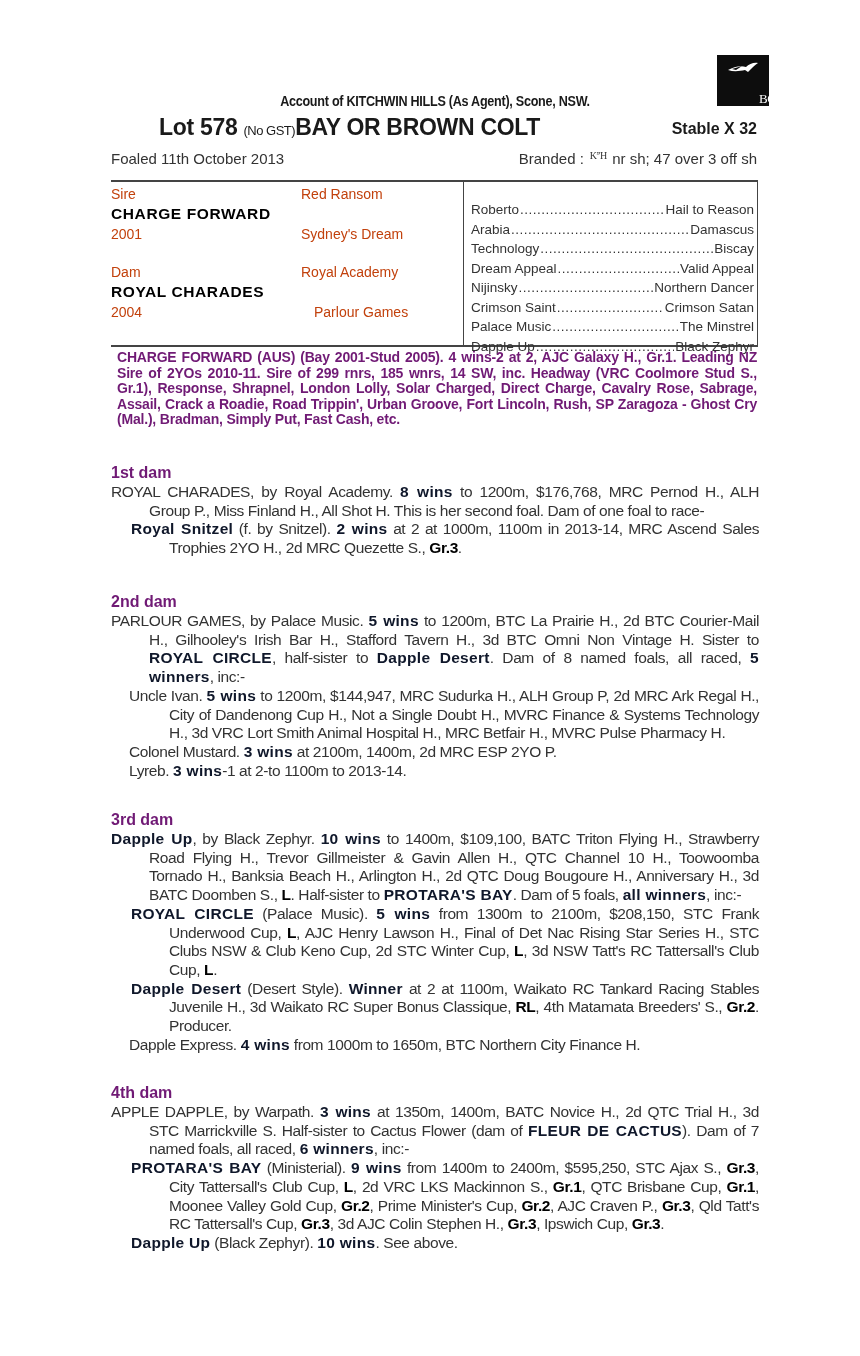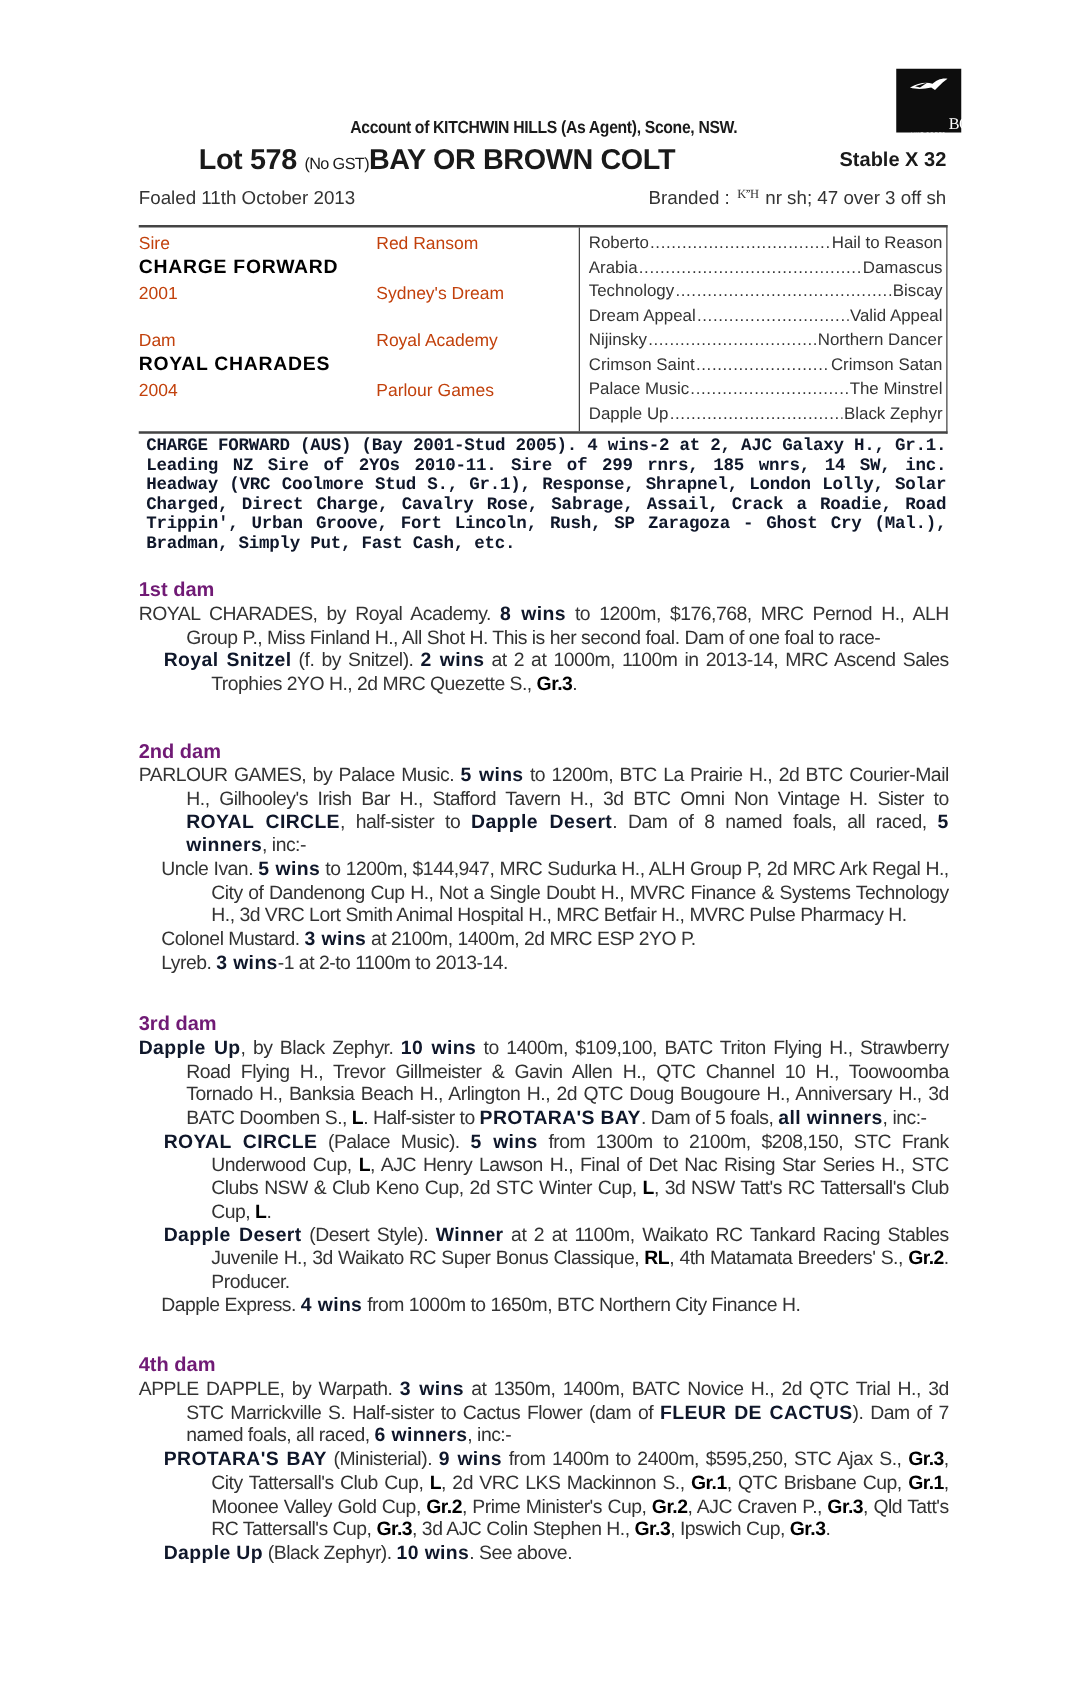--- a/index.html
+++ b/index.html
@@ -20,32 +20,32 @@
   .colt { font-weight: bold; font-size: 23px; }
   .stable { position: absolute; right: 2px; top: 6px; font-weight: bold; font-size: 16px; }
   .foaled-line { position: absolute; top: 150px; left: 0; width: 648px; font-size: 15px; color: #333; }
   .foaled { position: absolute; left: 0; top: 0; }
   .branded { position: absolute; right: 2px; top: 0; }
   .brandmark { font-size: 10px; vertical-align: 5px; letter-spacing: -1px; margin: 0 6px; font-family: "Liberation Serif", serif; }
 
   .pedigree { position: absolute; top: 180px; left: 0; width: 646px; height: 163px;
               border-top: 2px solid #444; border-bottom: 2px solid #444; border-right: 1px solid #444; }
   .ped-left { position: absolute; left: 0; top: 0; width: 350px; height: 100%; }
-  .ped-right { position: absolute; left: 357px; top: 0; width: 288px; height: 100%; }
+  .ped-right { position: absolute; left: 357px; top: 16px; width: 288px; height: 100%; }
   .vline { position: absolute; left: 352px; top: 0; width: 1px; height: 100%; background: #444; }
   .pl { position: absolute; font-size: 14px; color: #c2410c; }
   .pl.big { font-weight: bold; font-size: 15.5px; color: #000; letter-spacing: 0.6px; }
   .pr-row { position: absolute; left: 3px; width: 283px; height: 19px; display: flex; font-size: 13.5px; color: #333; }
   .pr-row .l { white-space: nowrap; }
   .pr-row .dots { flex: 1; overflow: hidden; white-space: nowrap; margin: 0 1px; letter-spacing: 0.5px; }
   .pr-row .dots::before { content: "..................................................................................................."; }
   .pr-row .r { white-space: nowrap; }
 
   .sire-blurb { position: absolute; top: 350px; left: 6px; width: 640px; font-weight: bold; font-size: 14px;
-                line-height: 15.5px; text-align: justify; letter-spacing: -0.2px; color: #0f172a; font-family: Liberation Mono, monospace; }
+                line-height: 15.5px; text-align: justify; letter-spacing: -0.2px; color: #701a75; }
 
   .section { position: absolute; left: 0; width: 648px; }
   .sec-title { font-weight: bold; font-size: 16px; color: #701a75; height: 20px; line-height: 20px; }
   .para { font-size: 15.5px; line-height: 18.7px; text-align: justify; color: #333; letter-spacing: -0.4px;
           padding-left: 38px; text-indent: -38px; }
   .para.sub { padding-left: 58px; text-indent: -40px; }
   .para.sub2 { padding-left: 58px; text-indent: -38px; }
   .b { font-weight: bold; color: #000; }
   .bx { font-weight: bold; color: #0f172a; letter-spacing: 0.3px; }
 </style>
@@ -84,21 +84,21 @@
       <span class="pl" style="left:0;top:4px">Sire</span>
       <span class="pl big" style="left:0;top:23px">CHARGE FORWARD</span>
       <span class="pl" style="left:0;top:44px">2001</span>
       <span class="pl" style="left:190px;top:4px">Red Ransom</span>
       <span class="pl" style="left:190px;top:44px">Sydney's Dream</span>
 
       <span class="pl" style="left:0;top:82px">Dam</span>
       <span class="pl big" style="left:0;top:101px">ROYAL CHARADES</span>
       <span class="pl" style="left:0;top:122px">2004</span>
       <span class="pl" style="left:190px;top:82px">Royal Academy</span>
-      <span class="pl" style="left:190px;top:122px">Parlour Games</span>
+      <span class="pl" style="left:203px;top:122px">Parlour Games</span>
     </div>
     <div class="vline"></div>
     <div class="ped-right">
       <div class="pr-row" style="top:4px">
           <span class="l">Roberto</span>
           <span class="dots"></span>
           <span class="r">Hail to Reason</span>
         </div>
       <div class="pr-row" style="top:24px">
           <span class="l">Arabia</span>

